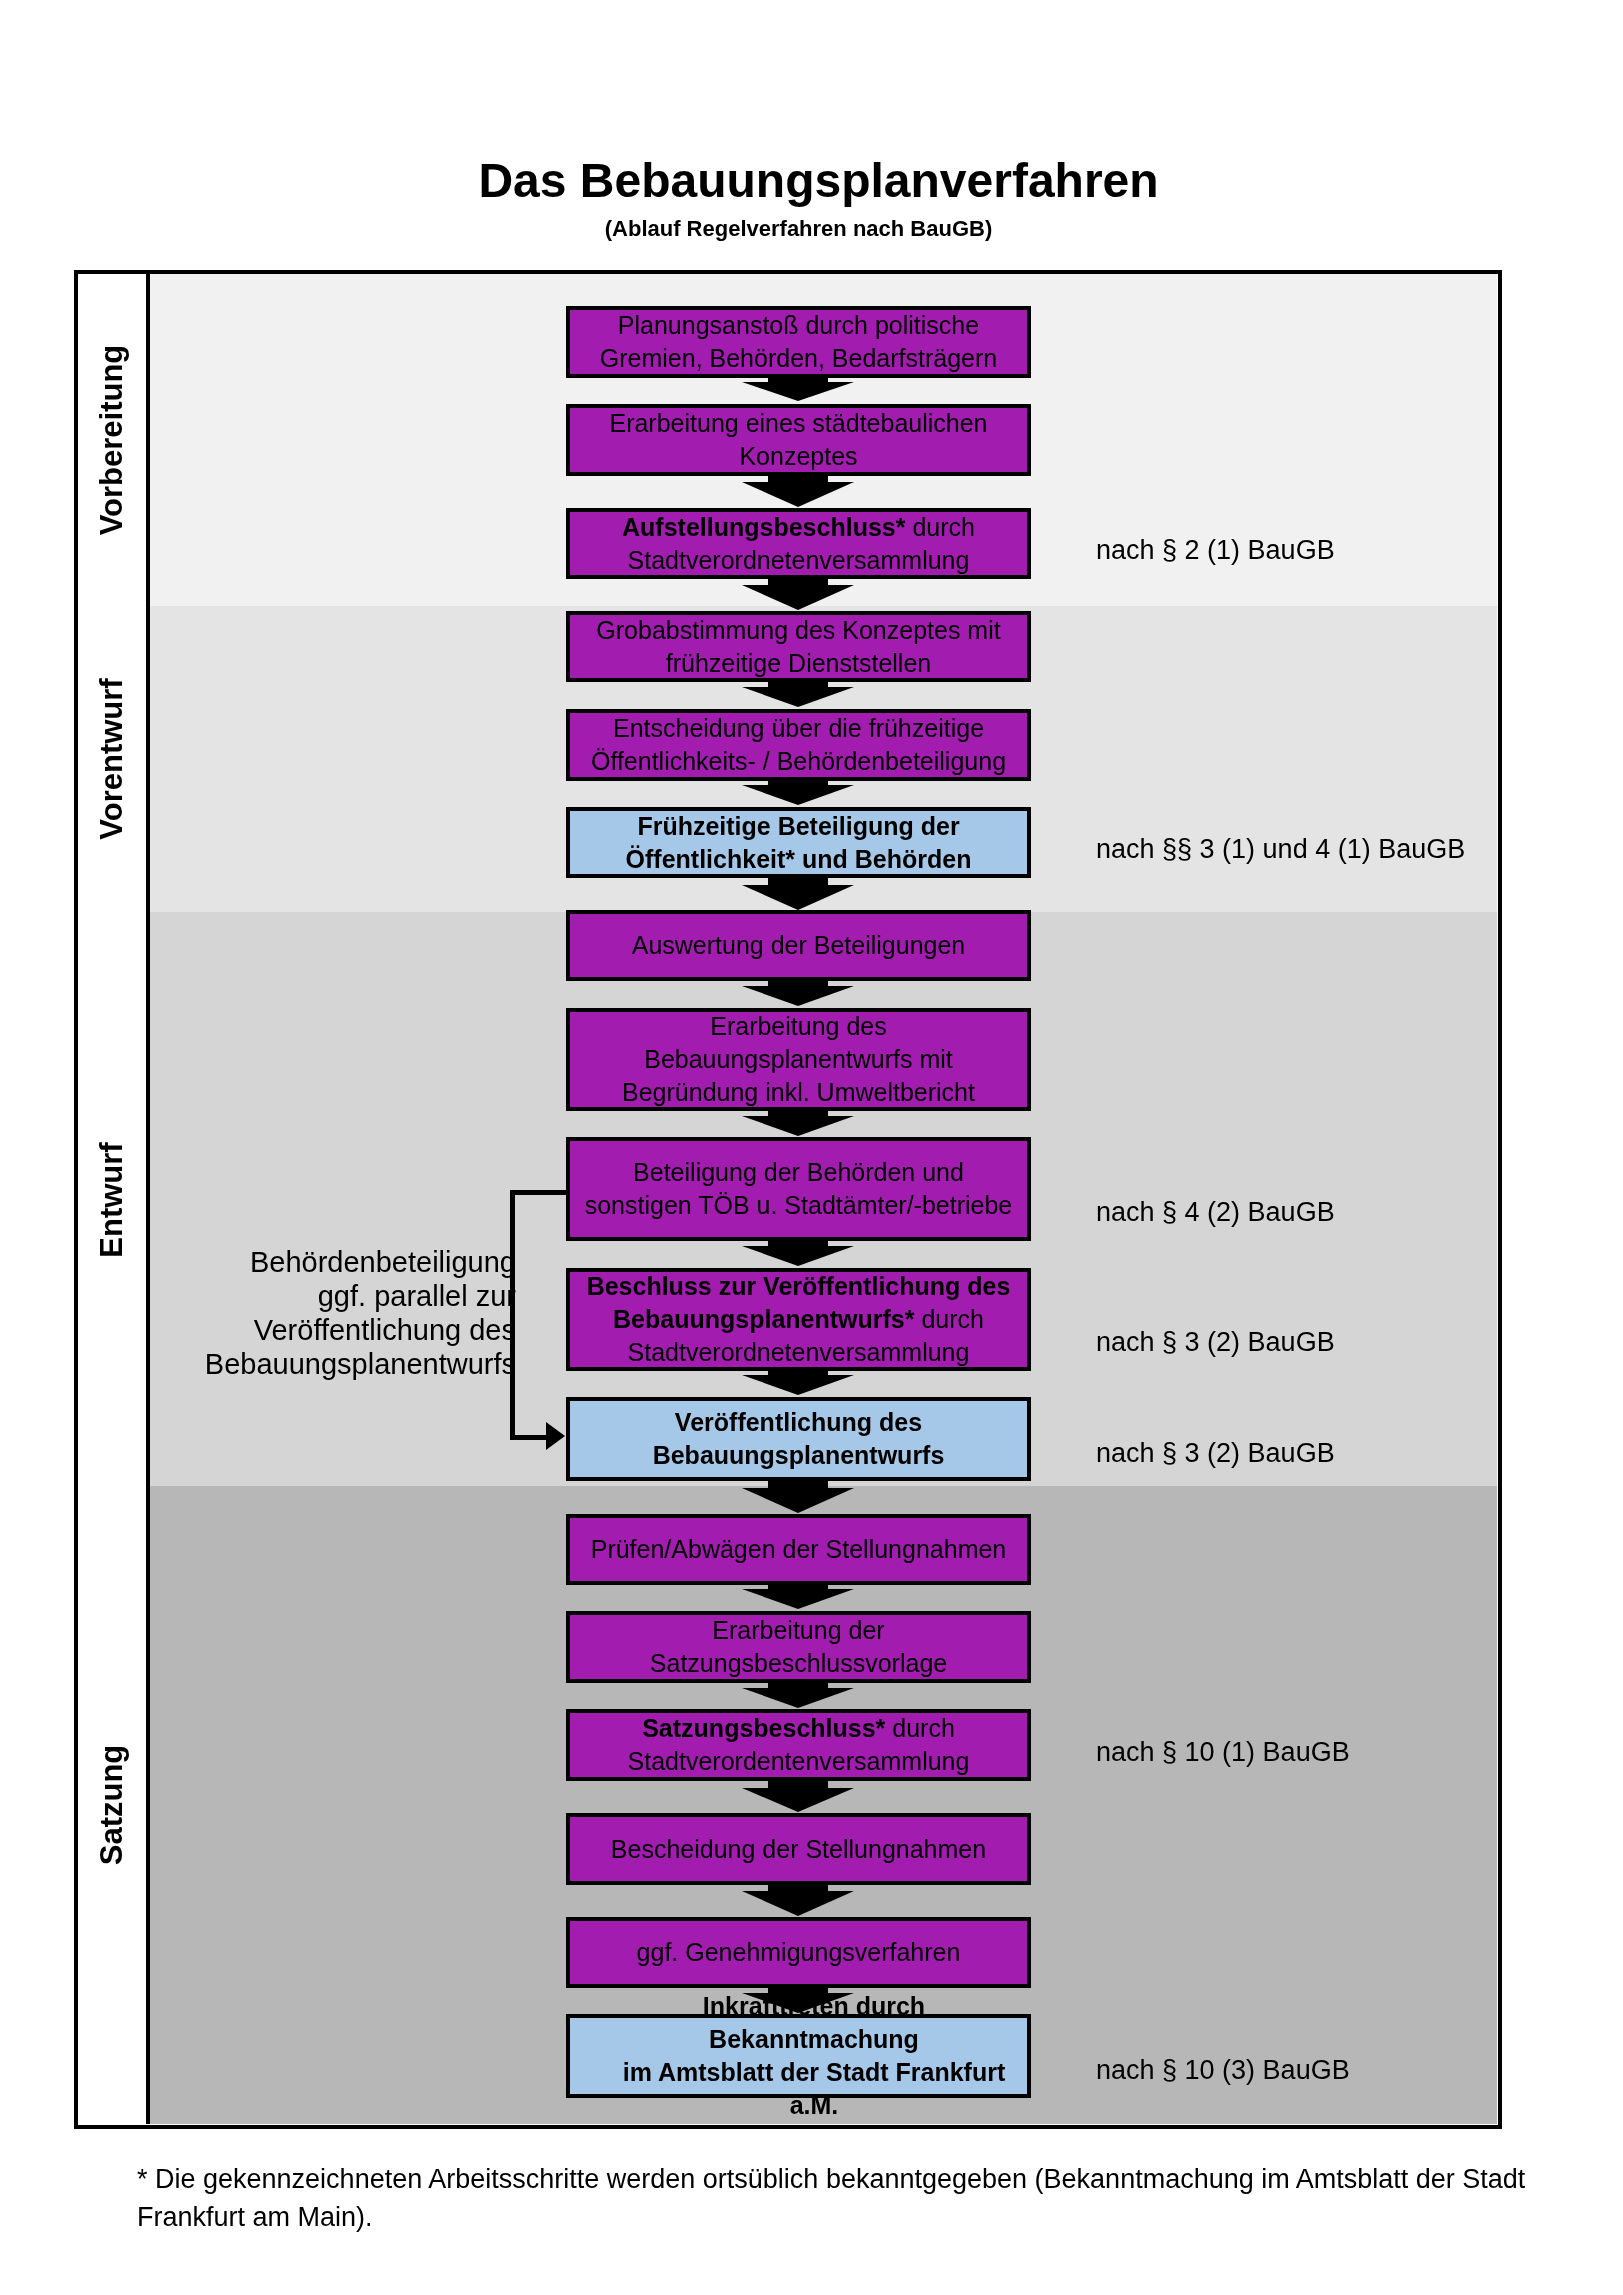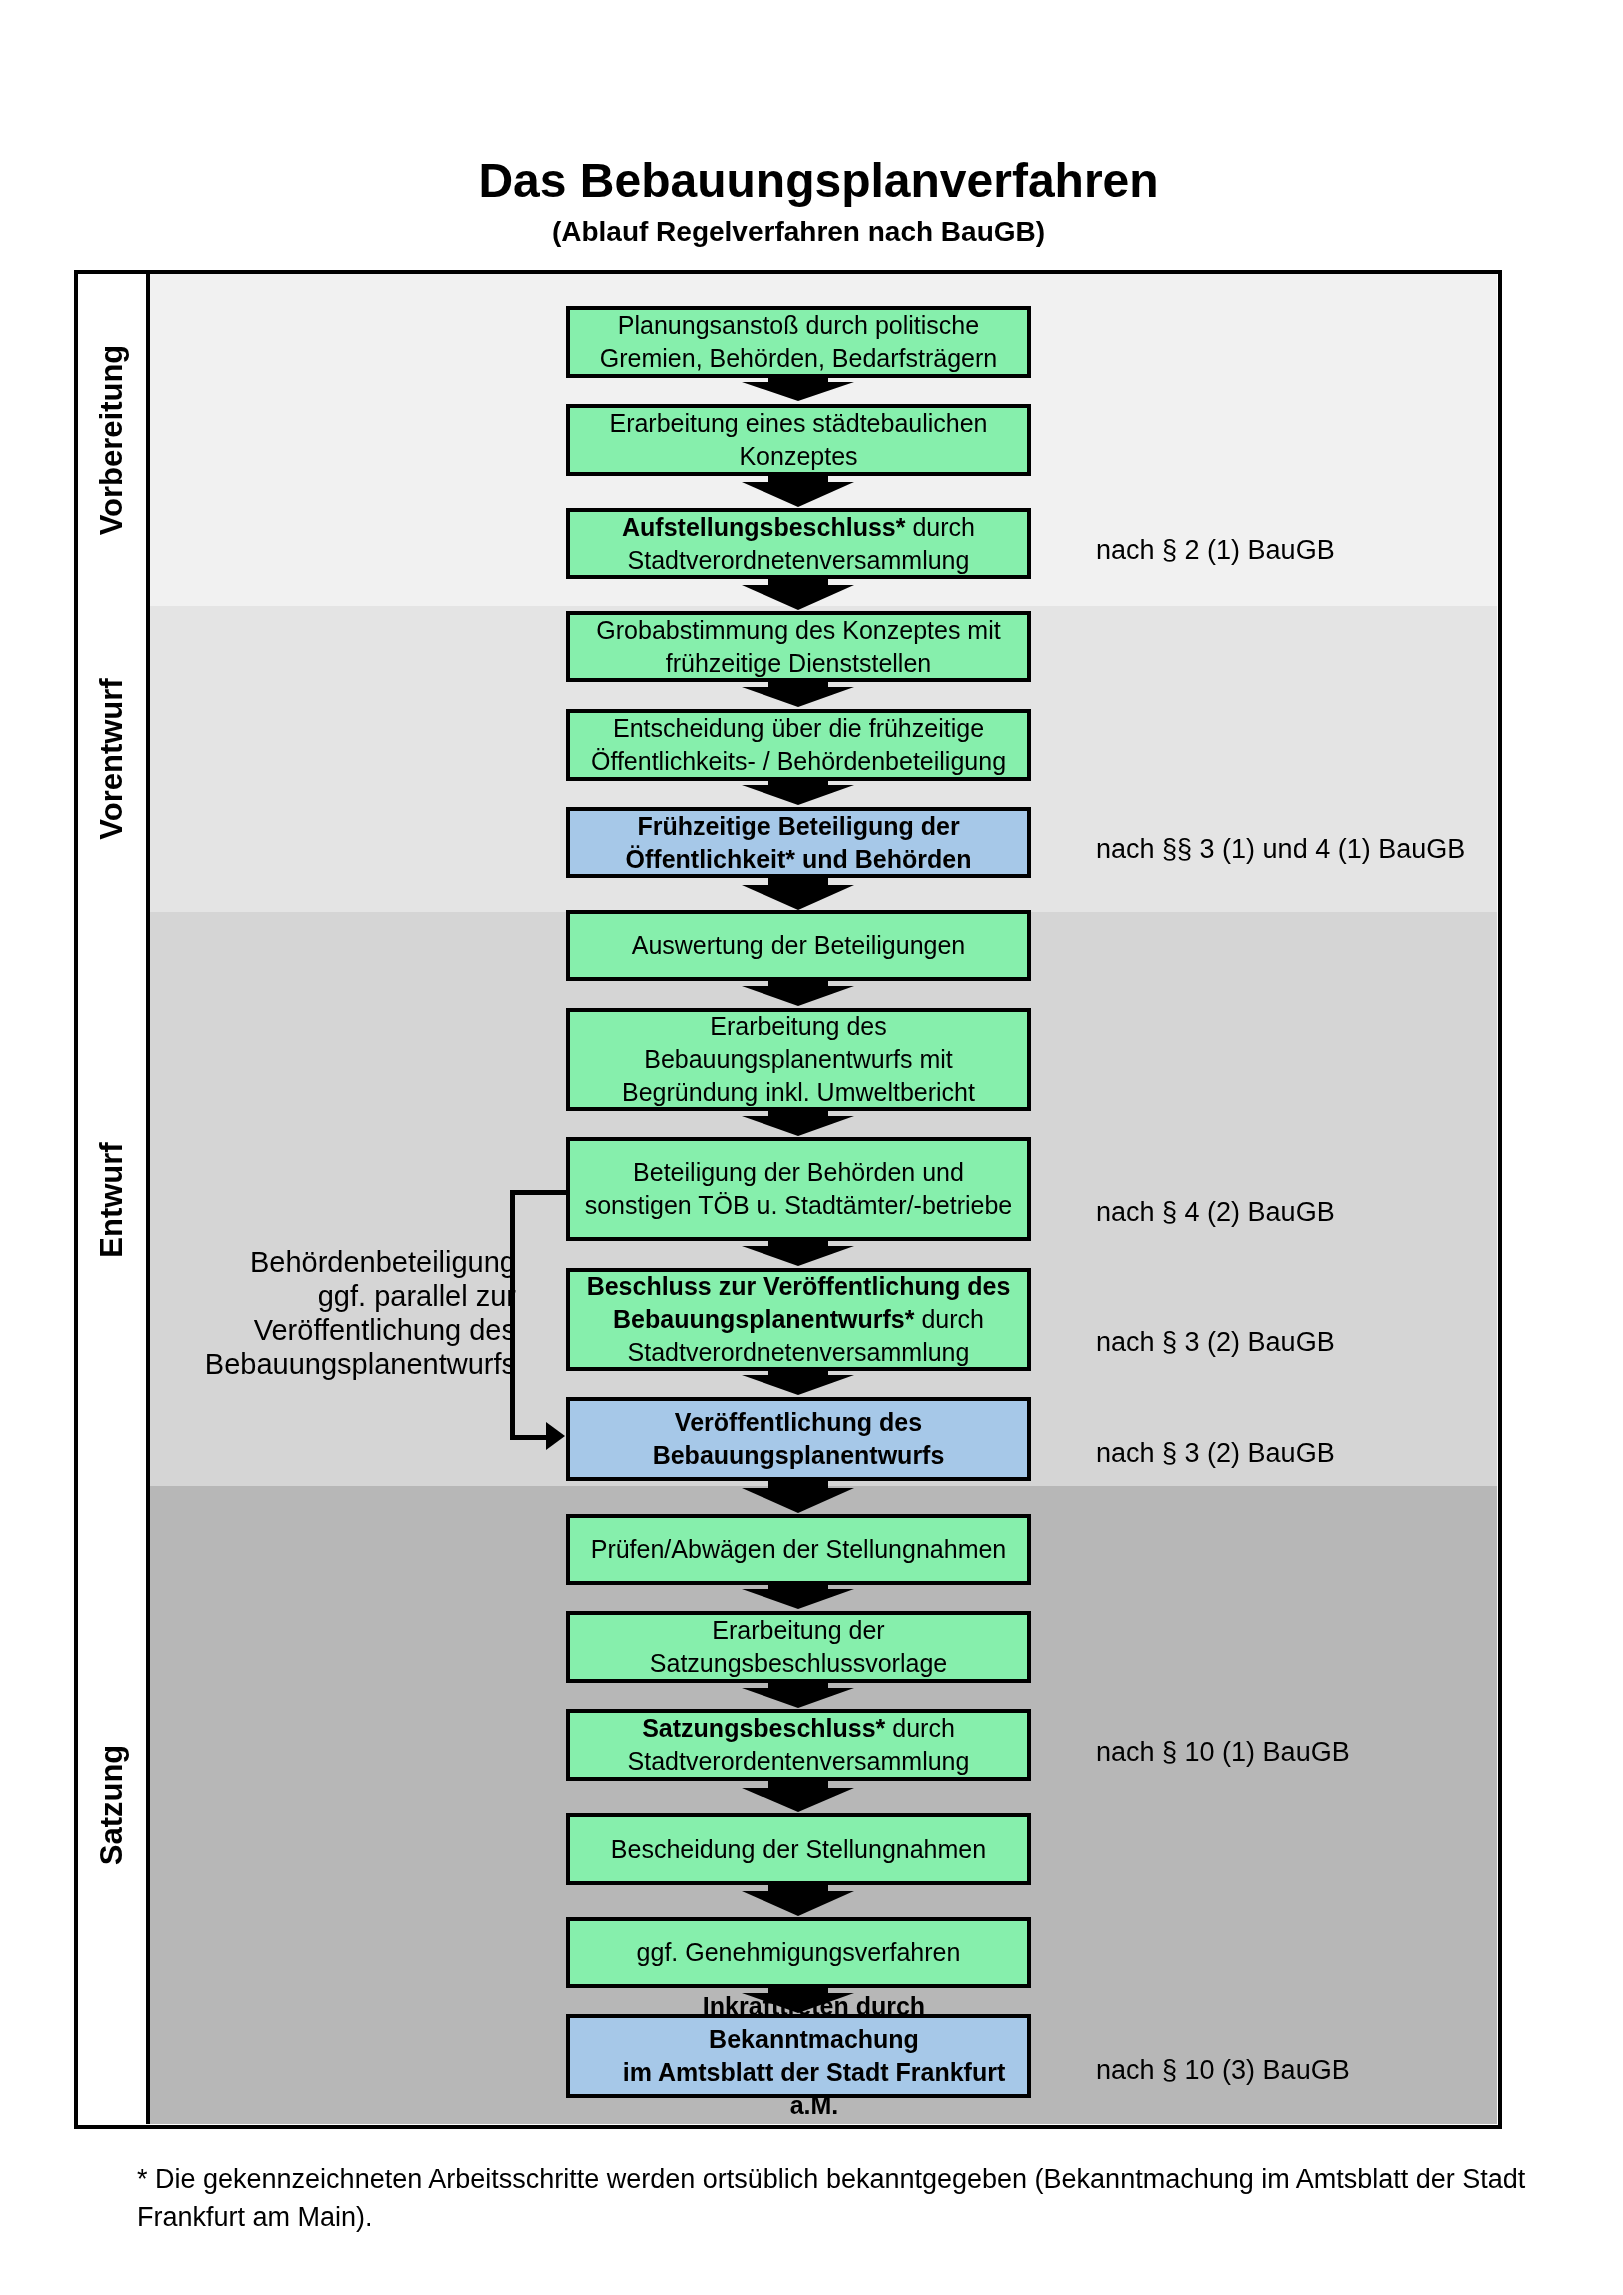--- a/index.html
+++ b/index.html
@@ -7,39 +7,39 @@
     width:1623px;height:2295px;background:#ffffff;position:relative;
     font-family:"Liberation Sans",sans-serif;color:#000;
     -webkit-font-smoothing:antialiased;
   }
   #page-title{
     position:absolute;top:121px;left:0;width:1597px;text-align:center;
     font-size:48px;font-weight:bold;letter-spacing:0px;padding-left:20px;
   }
   #page-subtitle{
     position:absolute;top:216px;left:0;width:1597px;text-align:center;
-    font-size:28px;font-weight:bold;
+    font-size:22px;font-weight:bold;
   }
   #frame{
     position:absolute;left:74px;top:270px;width:1428px;height:1859px;
     border:4.6px solid #000;box-sizing:border-box;background:#fff;
   }
   .band{position:absolute;left:72px;width:1347px;}
   .label-cell{
     position:absolute;left:0;width:72px;box-sizing:border-box;background:#fff;
     border-right:4.6px solid #000;display:flex;align-items:center;justify-content:center;
   }
   .label-cell.sep{border-bottom:4.6px solid #000;}
   .label-cell span{
     transform:rotate(-90deg);white-space:nowrap;
     font-size:31px;font-weight:bold;
   }
   .box{
     position:absolute;left:488px;width:465px;box-sizing:border-box;
-    border:4.6px solid #000;background:#86efac;
+    border:4.6px solid #000;background:#a21caf;
     display:flex;flex-direction:column;align-items:center;justify-content:center;
     text-align:center;font-size:25px;line-height:33px;
   }
   .box.hl{background:#a6c8e8;font-weight:bold;}
   .box .b{font-weight:bold;}
   .arrow{position:absolute;left:664px;width:113px;}
   .arrow .stem{position:absolute;left:26px;top:0;width:60px;background:#000;}
   .arrow .tri{position:absolute;left:0;width:0;height:0;border-left:56px solid transparent;border-right:56px solid transparent;}
   .legal{
     position:absolute;left:1018px;width:393px;font-size:27px;line-height:37px;

